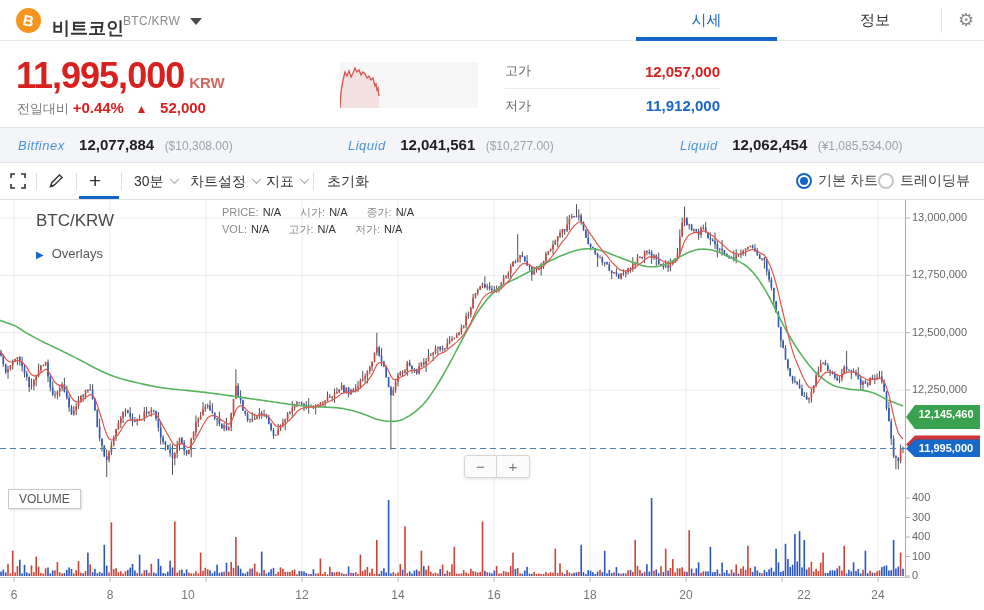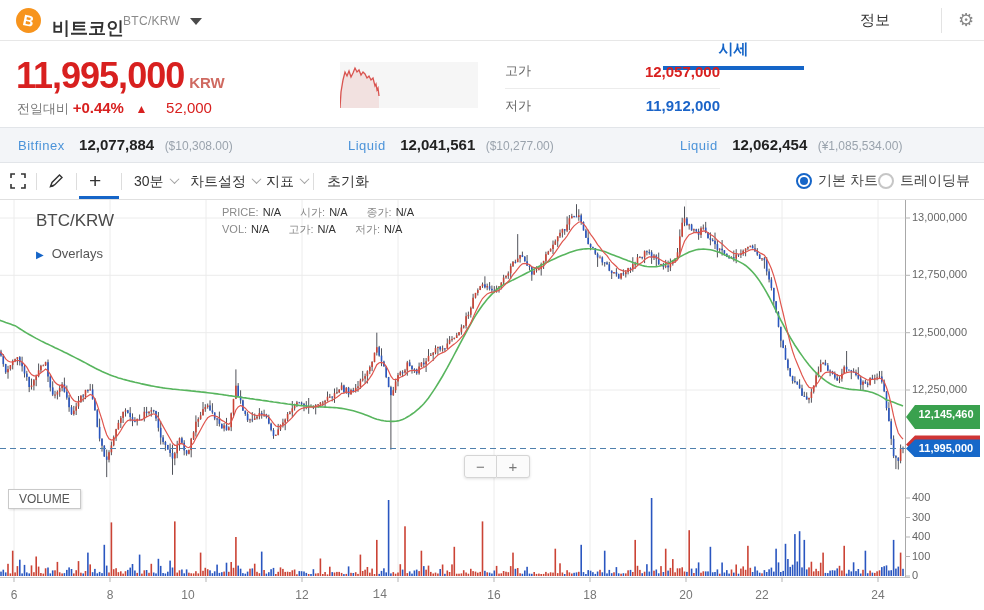--- a/index.html
+++ b/index.html
@@ -8,51 +8,51 @@
   #app { position:relative; width:984px; height:610px; background:#fff; overflow:hidden; }
 
   
   .header { position:absolute; left:0; top:0; width:984px; height:41px; border-bottom:1px solid #e7e7e7; background:#fff; }
   .coin-logo { position:absolute; left:16px; top:8px; width:25px; height:25px; border-radius:50%; background:#f7941d; color:#fff; font-weight:bold; font-size:15px; text-align:center; line-height:25px; }
   .coin-logo span { display:inline-block; transform:rotate(12deg); }
   .coin-name { position:absolute; left:52px; top:8px; height:40px; line-height:40px; font-size:18px; font-weight:bold; color:#333; }
   .coin-pair { position:absolute; left:123px; top:0; height:40px; line-height:42px; font-size:12px; color:#8a8a8a; letter-spacing:.3px; }
   .coin-caret { position:absolute; left:190px; top:18px; width:0; height:0; border-left:6px solid transparent; border-right:6px solid transparent; border-top:7px solid #4a4a4a; cursor:pointer; }
   .tab { position:absolute; top:0; height:40px; line-height:40px; text-align:center; font-size:15px; cursor:pointer; }
-  .tab-active { left:663px; width:141px; color:#1565c8; font-weight:bold;margin-top:29px; }
+  .tab-active { left:636px; width:141px; color:#1565c8; font-weight:normal; }
   .tab-active .tab-underline { position:absolute; left:0; bottom:-1px; width:100%; height:4px; background:#1565c8; }
   .tab-plain { left:805px; width:140px; color:#333; }
   .header-vdiv { position:absolute; left:941px; top:8px; width:1px; height:25px; background:#e3e3e3; }
   .gear { position:absolute; left:948px; top:0; width:36px; height:40px; line-height:40px; text-align:center; font-size:18px; color:#888; cursor:pointer; }
 
   
   .big-price { position:absolute; left:16px; top:55px; font-size:36px; font-weight:bold; color:#d8201f; letter-spacing:-1px; }
   .big-price .krw { font-size:15px; font-weight:bold; color:#cf6a61; letter-spacing:0; margin-left:5px; }
   .change-row { position:absolute; left:17px; top:99px; font-size:13px; color:#777; }
   .change-row .pct { color:#d8201f; font-weight:bold; font-size:15px; margin-left:0; }
   .change-row .arrow { color:#d8201f; font-size:12px; margin-left:8px; }
-  .change-row .amt { color:#d8201f; font-weight:normal; font-size:15px; margin-left:15px; }
+  .change-row .amt { color:#d8201f; font-weight:bold; font-size:15px; margin-left:9px; }
   .sparkline { position:absolute; left:340px; top:62px; width:138px; height:46px; background:#f6f6f6; }
 
   .stats-col { position:absolute; top:54px; }
   .stats-col .srow { display:flex; justify-content:space-between; align-items:center; height:34px; }
   .stats-col .srow + .srow { border-top:1px solid #ececec; }
   .stats-col .slabel { font-size:13px; color:#666; }
   .sval { font-size:15px; font-weight:bold; }
   .sval-high { color:#d8201f; }
   .sval-low  { color:#1b64c8; }
   .sval-plain { color:#3c3c3c; font-weight:normal; }
   .sunit { font-size:11px; color:#aaa; margin-left:3px; font-weight:normal; }
   .stats-col1 { left:505px; width:215px; }
   .stats-col2 { left:742px; width:228px; }
 
   
   .exchange-bar { position:absolute; left:0; top:127px; width:984px; height:36px; background:#f3f5f8; border-top:1px solid #e2e5e9; border-bottom:1px solid #e2e5e9; }
   .exch { position:absolute; top:0; height:34px; line-height:34px; cursor:pointer; white-space:nowrap; }
-  .exch .ename { font-size:13px; color:#4b93d9; letter-spacing:.5px; }
+  .exch .ename { font-size:13px; color:#4b93d9; letter-spacing:.5px;font-style:italic; }
   .exch .eprice { font-size:15px; font-weight:bold; color:#222; margin-left:10px; }
   .exch .econv { font-size:12px; color:#9aa3ad; margin-left:6px; }
   .exch1 { left:18px; } .exch2 { left:348px; } .exch3 { left:680px; }
 
   
   .toolbar { position:absolute; left:0; top:163px; width:984px; height:37px; border-bottom:1px solid #e0e0e0; background:#fff; }
   .tb-item { position:absolute; top:0; height:36px; line-height:36px; font-size:14px; color:#333; cursor:pointer; white-space:nowrap; }
   .tb-vdiv { position:absolute; top:10px; width:1px; height:17px; background:#ddd; }
   .chev { display:inline-block; width:7px; height:7px; border-right:1.5px solid #a2a2a2; border-bottom:1.5px solid #a2a2a2; transform:rotate(45deg) translate(-1px,-1px); margin-left:7px; vertical-align:2px; }
   .tb-plus { font-size:21px; color:#333; }
@@ -1436,20 +1436,20 @@
       <span class="ytick" style="top: 182.99px;">12,250,000</span>
       <span class="ytick" style="top: 291px;">400</span>
       <span class="ytick" style="top: 310.5px;">300</span>
       <span class="ytick" style="top: 330px;">400</span>
       <span class="ytick" style="top: 349.5px;">100</span>
       <span class="ytick" style="top: 369px;">0</span>
       <span class="xtick" style="left: -1px;">6</span>
       <span class="xtick" style="left: 95px;">8</span>
       <span class="xtick" style="left: 173px;">10</span>
       <span class="xtick" style="left: 287px;">12</span>
-      <span class="xtick" style="left: 365px; font-family: Liberation Mono, monospace;">14</span>
+      <span class="xtick" style="left: 383px;">14</span>
       <span class="xtick" style="left: 479px;">16</span>
       <span class="xtick" style="left: 575px;">18</span>
       <span class="xtick" style="left: 671px;">20</span>
-      <span class="xtick" style="left: 747px;">22</span>
+      <span class="xtick" style="left: 789px;">22</span>
       <span class="xtick" style="left: 863px;">24</span>
     </div>
 </div>
 
 </body></html>

